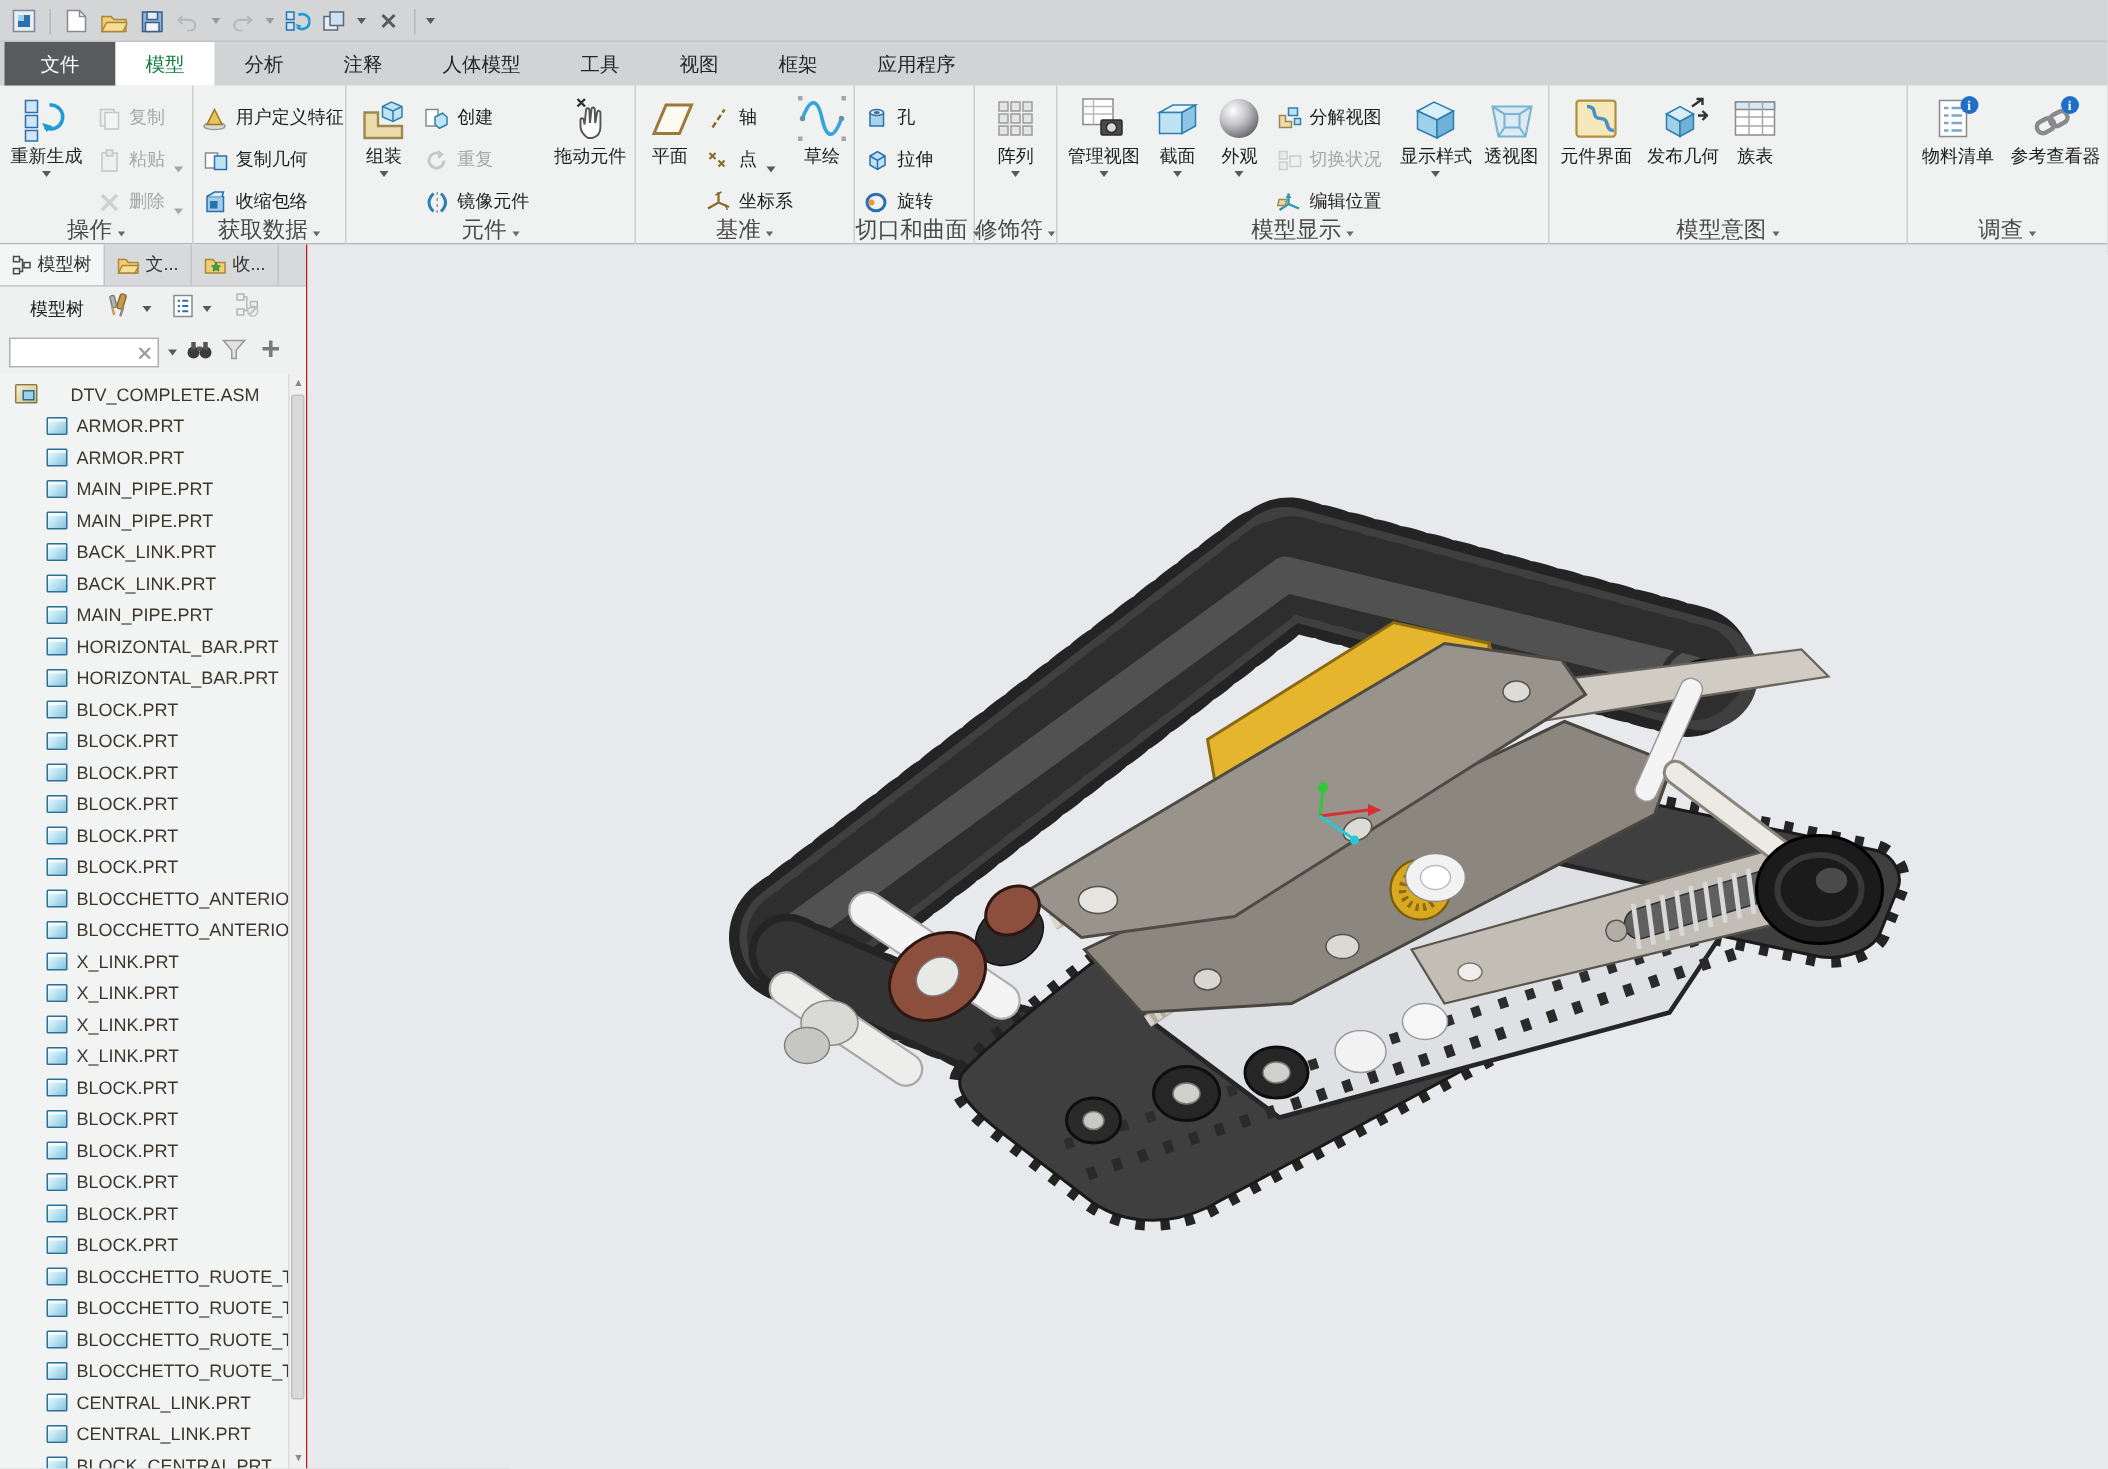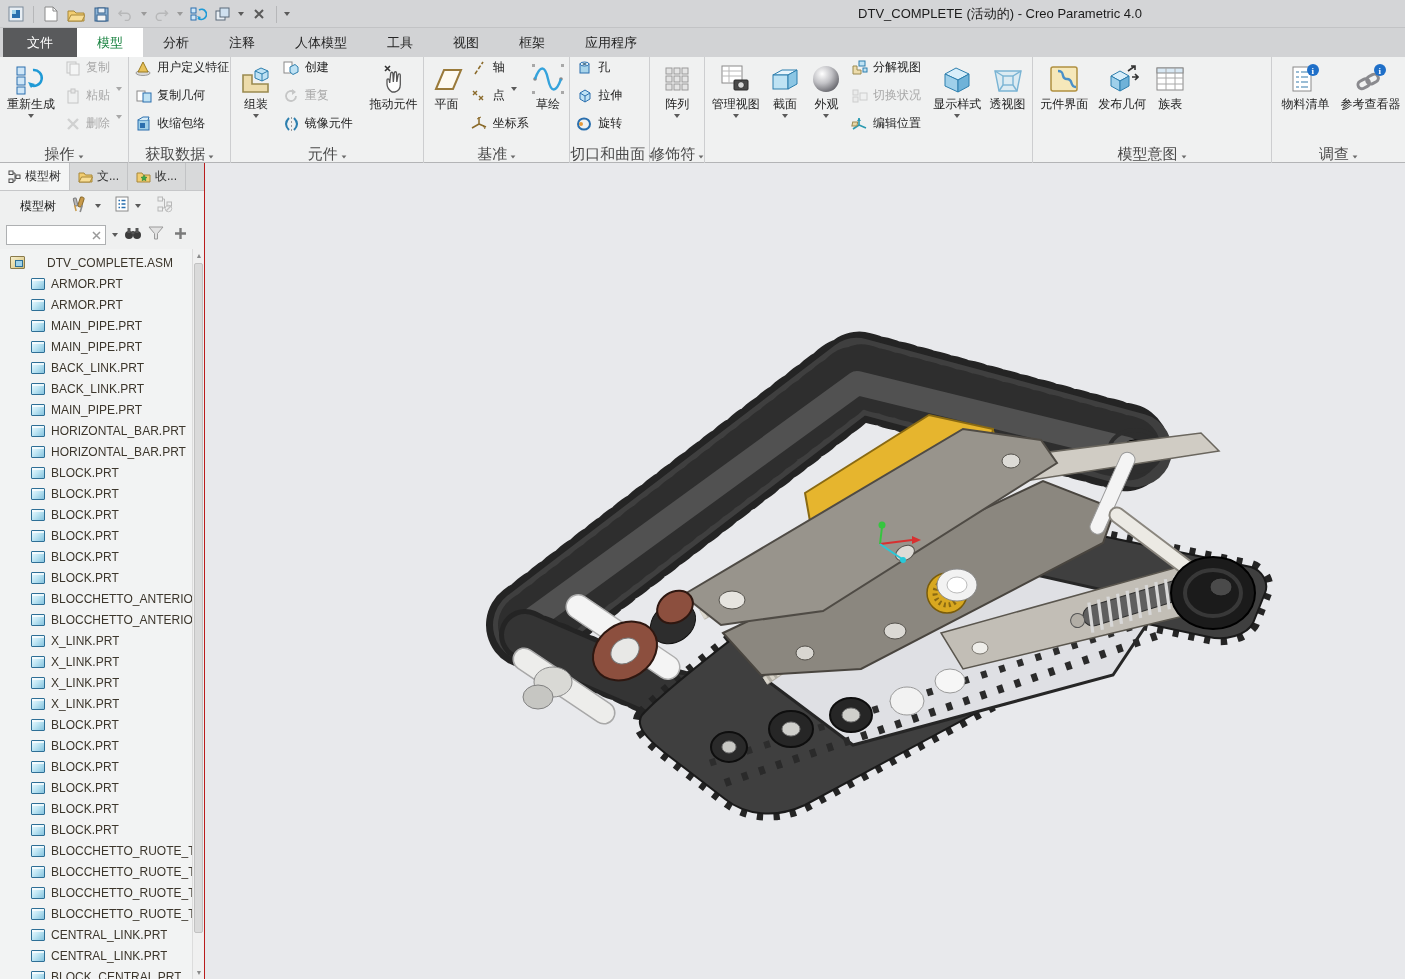--- a/index.html
+++ b/index.html
@@ -24,21 +24,21 @@
   .rgroup { display:flex; flex-direction:column; border-right:1px solid #cdced0; height:106px; }
   .rbody { flex:1; display:flex; align-items:flex-start; padding:2px 2px 0 2px; }
   .rlabel { height:17px; line-height:15px; font-size:15px; color:#4a4a4a; text-align:center; white-space:nowrap; }
   .rlabel .dd { border-top-color:#6a6a6a; margin-left:3px; transform:scale(.8); }
   .btn-lg { display:flex; flex-direction:column; align-items:center; padding-top:2px;
     font-size:12px; color:#1e1e1e; height:86px; text-align:center; }
   .btn-lg .ic { height:36px; display:flex; align-items:center; justify-content:center; }
   .btn-lg .lbl { line-height:14px; }
   .btn-lg .dd { margin-top:3px; }
   .vstack { display:flex; flex-direction:column; }
-  .btn-sm { display:flex; align-items:flex-start; height:28px; font-size:12px; color:#1e1e1e;
+  .btn-sm { display:flex; align-items:flex-end; height:28px; font-size:12px; color:#1e1e1e;
     gap:5px; padding:0 4px; white-space:nowrap; }
   .btn-sm .dd { margin-left:1px; }
   .disabled { color:#a8a8a8; }
   .disabled svg { filter:grayscale(1) opacity(.5); }
   .ic16 { display:inline-flex; width:17px; height:17px; align-items:center; justify-content:center; }
   
   #main { display:flex; height:816px; }
   
   #navigator { width:205px; background:#eff0f0; border-right:1px solid #b91c1c; display:flex; flex-direction:column; }
   .ntabs { height:28px; background:#d8d9da; display:flex; align-items:stretch; border-bottom:1px solid #c6c7c9; }
@@ -131,21 +131,20 @@
       </span>
     <span class="dd"></span>
     <span class="qbtn">
       <svg width="12" height="12">
           <path d="M2,2 L10,10 M10,2 L2,10" stroke="#5a5a5a" stroke-width="2"></path>
         </svg>
       </span>
     <span class="qsep"></span>
     <span class="dd"></span>
   </div>
-  <div class="wtitle">DTV_COMPLETE (活动的) - Creo Parametric 4.0</div>
 </div>
 
 <div id="tabbar">
   <div class="tab file">文件</div>
   <div class="tab active">模型</div>
   <div class="tab">分析</div>
   <div class="tab">注释</div>
   <div class="tab">人体模型</div>
   <div class="tab">工具</div>
   <div class="tab">视图</div>
@@ -511,20 +510,21 @@
                 <line x1="3" y1="7" x2="11" y2="12"></line>
                 <line x1="29" y1="7" x2="21" y2="12"></line>
                 <line x1="7" y1="27" x2="11" y2="21"></line>
                 <line x1="25" y1="27" x2="21" y2="21"></line>
               </g>
             </svg>
           </span>
         <span class="lbl">透视图</span>
       </div>
     </div>
+    <div class="rlabel"><span>模型显示</span><span class="dd"></span></div>
   </div>
 
   <div class="rgroup" style="width:240px">
     <div class="rbody">
       <div class="btn-lg" style="width:58px">
         <span class="ic">
           <svg width="32" height="32">
               <rect x="3" y="4" width="26" height="24" rx="2" fill="#f6e8ba" stroke="#b09040" stroke-width="1.5"></rect>
               <path d="M10,8 c8,0 2,8 9,8 c7,0 2,8 9,8" fill="none" stroke="#4a90c8" stroke-width="2.4"></path>
             </svg>

